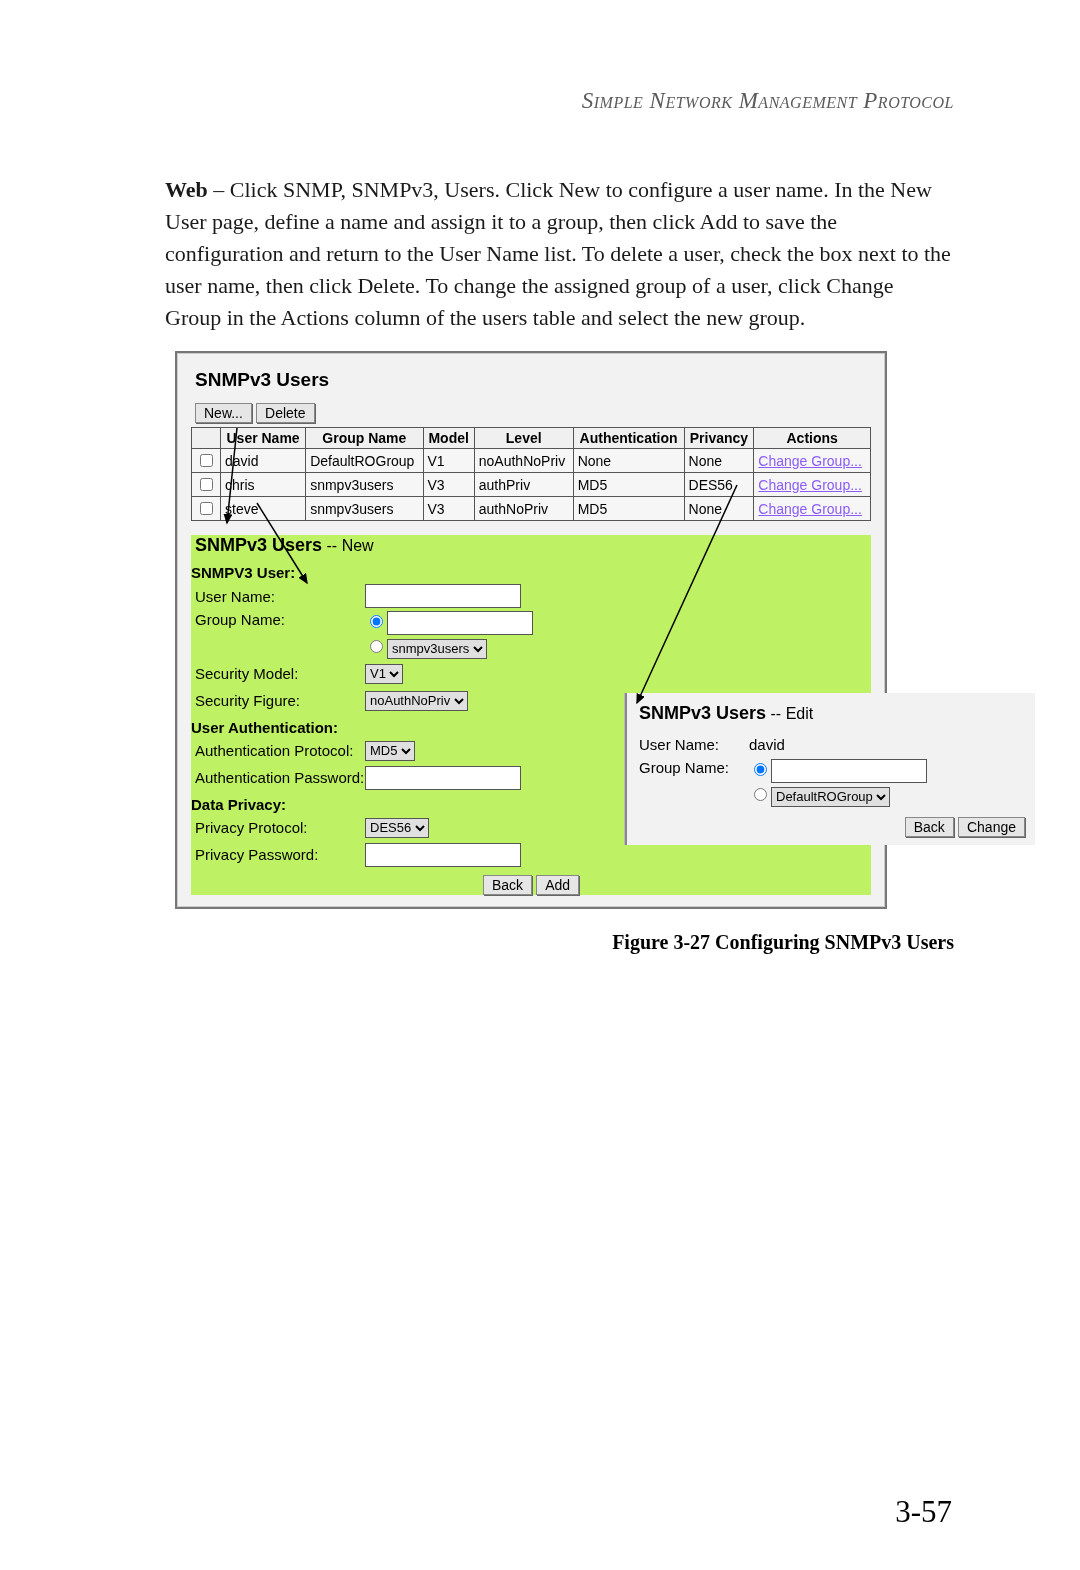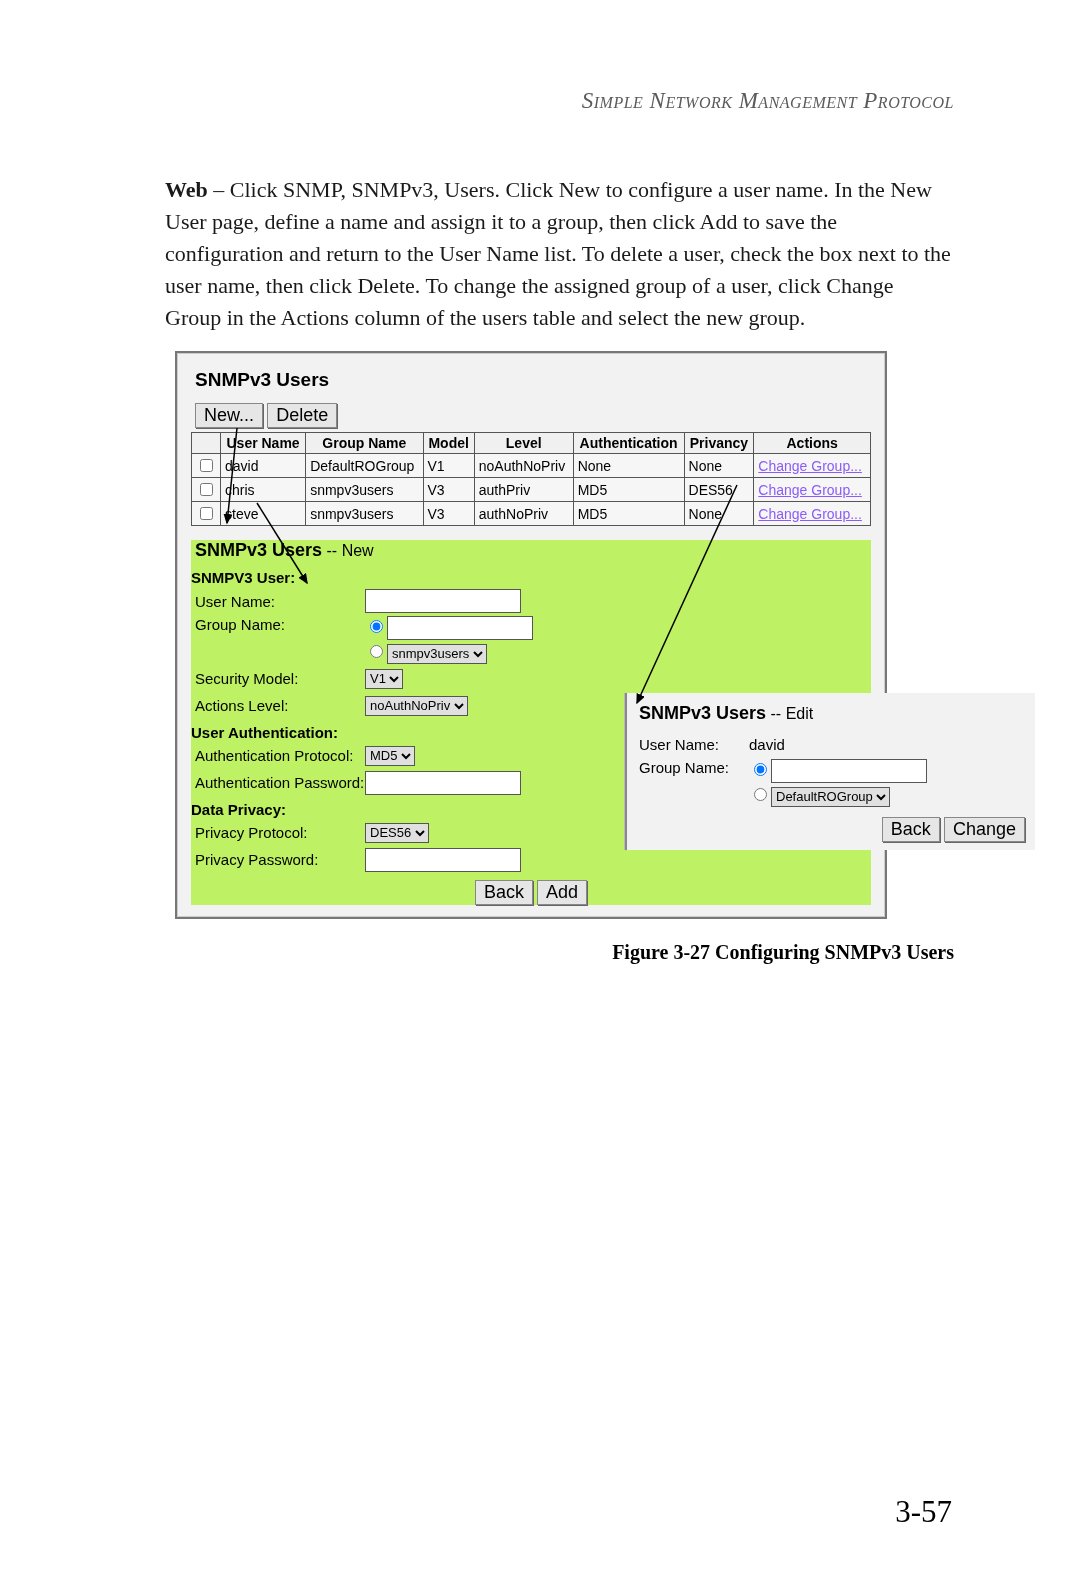--- a/index.html
+++ b/index.html
@@ -44,21 +44,21 @@
     position: relative;
     width: 712px;
     box-sizing: border-box;
     box-shadow: inset 0 0 0 1px #ccc;
     padding: 16px 14px 12px 14px;
   }
   .panel-title { font-weight: bold; font-size: 19px; margin: 0 0 12px 4px; }
   .toolbar { margin: 0 0 4px 4px; }
   .btn {
     font-family: Arial, sans-serif;
-    font-size: 18px;
+    font-size: 14px;
     background: #e6e6e6;
     border: 1px solid #888;
     padding: 1px 8px;
     box-shadow: 1px 1px 0 #666;
     cursor: pointer;
     display: inline-block;
   }
   table.data {
     border-collapse: collapse;
     width: 100%;
@@ -195,21 +195,21 @@
         <span>
           <div><input type="radio" class="radio" checked="" style=""><input class="form-input" style="width: 140px;"></div>
           <div style="margin-top:2px;"><input type="radio" class="radio" style=""><select class="sel"><option>snmpv3users</option></select></div>
         </span>
       </div>
       <div class="form-row">
         <span class="form-label">Security Model:</span>
         <select class="sel"><option>V1</option></select>
       </div>
       <div class="form-row">
-        <span class="form-label">Actions Level:</span>
+        <span class="form-label">Security Figure:</span>
         <select class="sel"><option>noAuthNoPriv</option></select>
       </div>
 
       <div class="sect-head">User Authentication:</div>
       <div class="form-row">
         <span class="form-label">Authentication Protocol:</span>
         <select class="sel"><option>MD5</option></select>
       </div>
       <div class="form-row">
         <span class="form-label">Authentication Password:</span>

